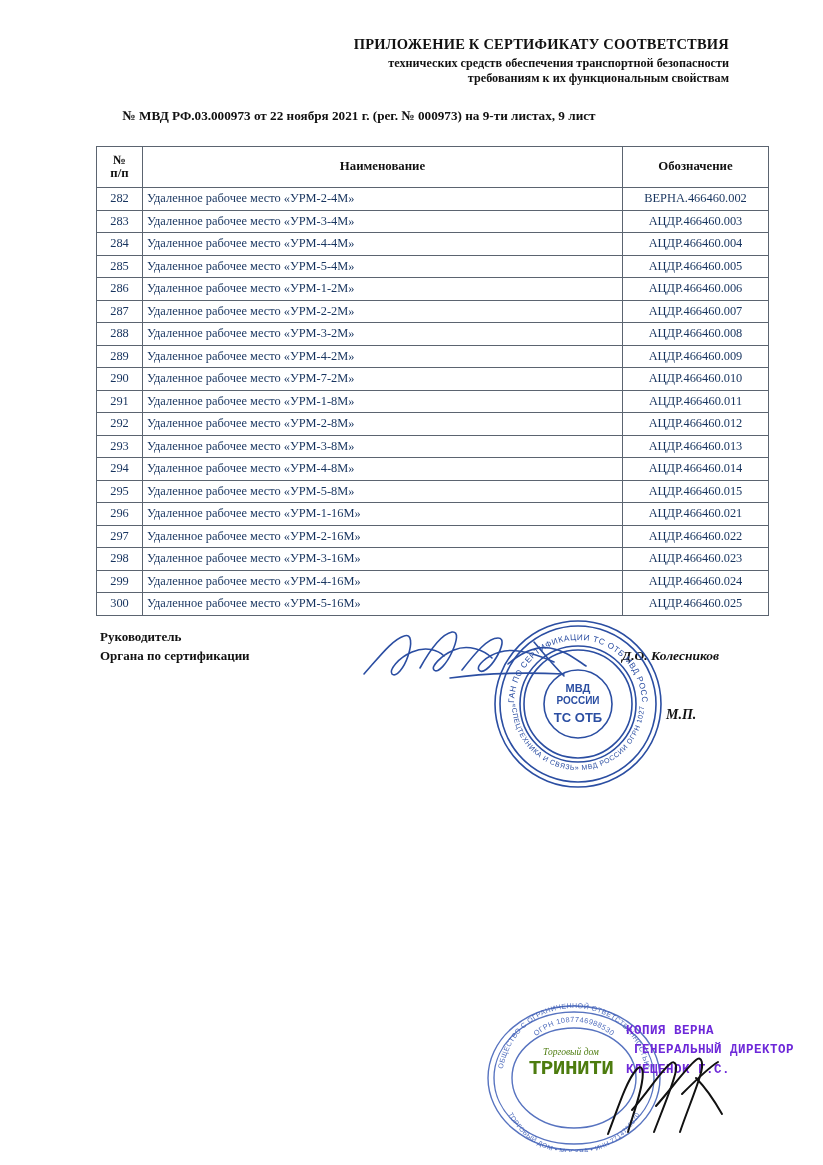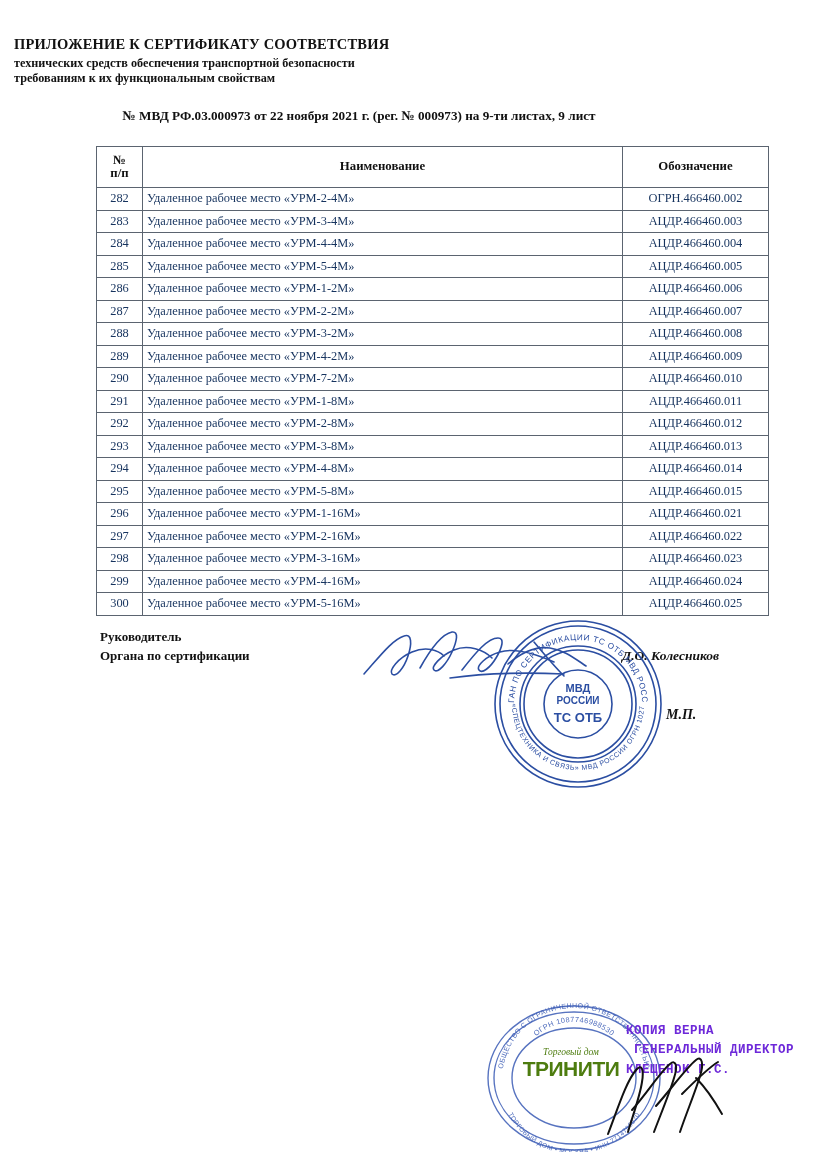--- a/index.html
+++ b/index.html
@@ -16,22 +16,21 @@
     color: #111111;
     overflow: hidden;
   }
 
   
   .header {
     position: absolute;
     left: 0;
     top: 36px;
     width: 729px;
-    text-align: left;
-    padding-left: 14px;
+    text-align: right;
   }
   .header .line1 {
     font-size: 14.5px;
     font-weight: bold;
     letter-spacing: 0.2px;
     margin-bottom: 3px;
   }
   .header .line2,
   .header .line3 {
     font-size: 12.2px;
@@ -177,21 +176,21 @@
     text-align: center;
     color: #4d7c0f;
   }
   .td-logo .td-sub {
     font-family: "Liberation Serif", serif;
     font-style: italic;
     font-size: 9.5px;
     line-height: 1;
   }
   .td-logo .td-main {
-    font-family: Liberation Sans, sans-serif;
+    font-family: Liberation Mono, monospace;
     font-weight: bold;
     font-size: 21px;
     letter-spacing: -0.5px;
     line-height: 1;
   }
 </style>
 </head>
 <body>
 
 <div class="page">
@@ -218,21 +217,21 @@
             <span>п/п</span>
           </th>
           <th>Наименование</th>
           <th>Обозначение</th>
         </tr>
       </thead>
       <tbody>
           <tr>
             <td class="num">282</td>
             <td class="name">Удаленное рабочее место «УРМ-2-4М»</td>
-            <td class="des">ОГРН.466460.002</td>
+            <td class="des">ВЕРНА.466460.002</td>
           </tr>
           <tr>
             <td class="num">283</td>
             <td class="name">Удаленное рабочее место «УРМ-3-4М»</td>
             <td class="des">АЦДР.466460.003</td>
           </tr>
           <tr>
             <td class="num">284</td>
             <td class="name">Удаленное рабочее место «УРМ-4-4М»</td>
             <td class="des">АЦДР.466460.004</td>

